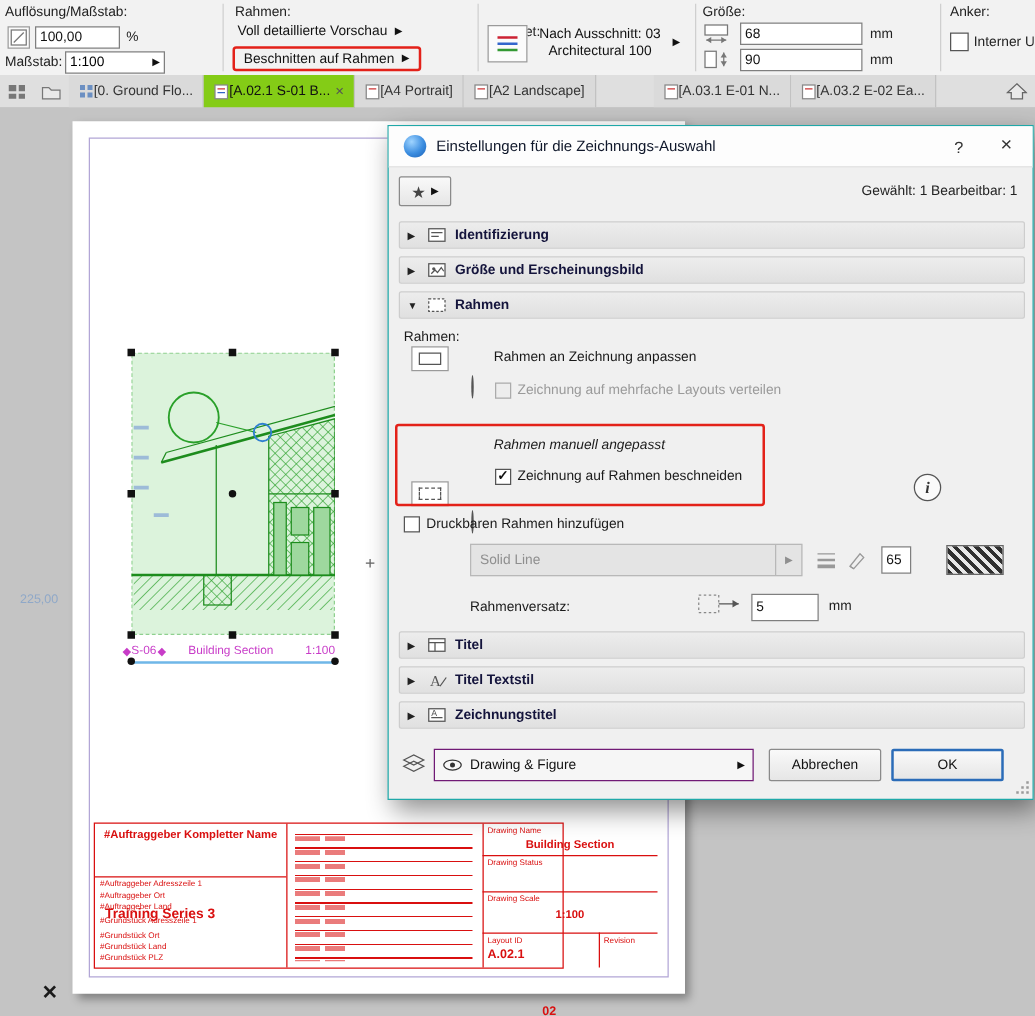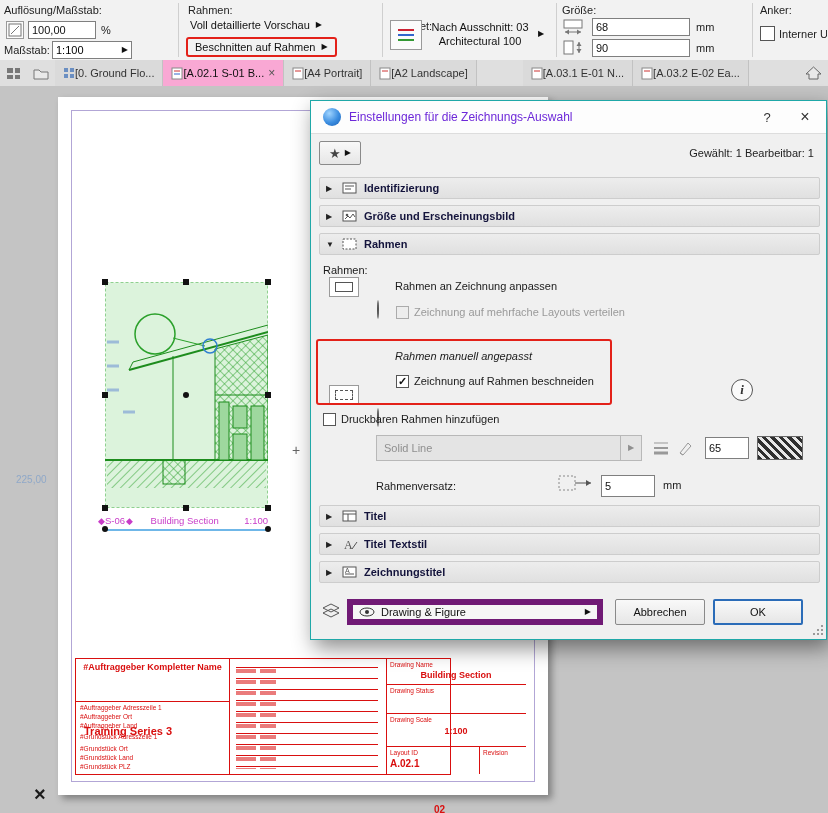--- a/index.html
+++ b/index.html
@@ -11,21 +11,21 @@
   .field{box-sizing:border-box;background:#fff;border:1px solid #7f7f7f;font-size:11px;color:#111;padding:0 3px;height:18px;font-family:"Liberation Sans",sans-serif;}
   .combo{box-sizing:border-box;background:#fff;border:1px solid #7f7f7f;font-size:11px;height:18px;display:flex;align-items:center;justify-content:space-between;padding:0 3px;}
   .caret{font-size:8px;color:#111;line-height:1;}
   .vdiv{top:3px;height:54px;width:1px;background:#cfcfcf;}
   .flatdrop{display:flex;align-items:center;gap:6px;font-size:11px;color:#111;white-space:nowrap;}
   .redline{border:2px solid #e32119;border-radius:3px;}
   .iconbtn{box-sizing:border-box;border:1px solid #9a9a9a;background:#fbfbfb;display:flex;align-items:center;justify-content:center;}
   
   #tabbar{left:0;top:60px;width:828px;height:26px;background:#dfdfdf;border-bottom:1px solid #b5b5b5;display:flex;align-items:stretch;}
   .tab{display:flex;align-items:center;gap:0;padding:0 8px;border-right:1px solid #c2c2c2;font-size:11px;color:#333;background:#dadada;white-space:nowrap;}
-  .tab.active{background:#f9a8d4;color:#111;}
+  .tab.active{background:#84cc16;color:#111;}
   .tabicon{flex:0 0 auto;}
   .tabclose{font-size:12px;color:#555;margin-left:4px;}
   .tabtool{display:flex;align-items:center;justify-content:center;padding:0 6px;}
   .tabspacer{width:46px;}
   
   #canvas{left:0;top:86px;width:828px;height:727px;background:#c4c4c4;overflow:hidden;}
   #page{left:58px;top:11px;width:490px;height:698px;background:#fff;box-shadow:4px 4px 7px rgba(0,0,0,.35);}
   #marginrect{inset:13px;border:1px solid #b2a6d6;pointer-events:none;}
   .handle{width:6px;height:6px;background:#111;}
   .dot{width:6px;height:6px;background:#111;border-radius:50%;}
@@ -40,21 +40,21 @@
   .tb-vline{width:1px;background:#d90f0f;top:0;bottom:0;}
   .tb-hline{height:1px;background:#d90f0f;}
   .tb-tiny{font-size:6.5px;line-height:1.35;white-space:nowrap;}
   .tb-val{font-weight:bold;font-size:9px;}
   .tb-name{font-weight:bold;font-size:9px;text-align:center;line-height:1.3;}
   .revlines{background:repeating-linear-gradient(to bottom,#d90f0f 0 1px,transparent 1px 11px);}
   .revbars{background:repeating-linear-gradient(to bottom,rgba(217,15,15,.55) 0 4px,transparent 4px 11px);}
   
   #dialog{left:310px;top:100px;width:517px;height:540px;background:#f0f0f0;border:1px solid #1fa8a8;box-shadow:4px 8px 20px rgba(0,0,0,.45);box-sizing:border-box;}
   #dlg-titlebar{left:0;top:0;right:0;height:32px;background:#fdfdfd;border-bottom:1px solid #ddd;}
-  #dlg-title{left:38px;top:9px;font-size:12px;color:#6d28d9;white-space:nowrap;}
+  #dlg-title{left:38px;top:9px;font-size:12px;color:#0f172a;white-space:nowrap;}
   .dlg-sysbtn{top:6px;width:22px;height:20px;display:flex;align-items:center;justify-content:center;color:#333;}
   #globe{left:12px;top:7px;width:18px;height:18px;border-radius:50%;background:radial-gradient(circle at 35% 30%,#9fd4ff,#3b8de0 55%,#1a5fb4);}
   .secbar{left:8px;width:501px;height:22px;background:linear-gradient(#ededed,#e0e0e0);border:1px solid #cdcdcd;border-radius:2px;display:flex;align-items:center;gap:6px;padding:0 6px;box-sizing:border-box;}
   .seccaret{font-size:8px;color:#222;width:10px;}
   .seclabel{font-size:11px;font-weight:bold;color:#14143c;}
   .dlg-label{font-size:11px;color:#1a1a1a;white-space:nowrap;}
   .dlg-label.dis{color:#9a9a9a;}
   .radio{width:13px;height:13px;border:1px solid #555;border-radius:50%;background:#fff;position:relative;box-sizing:border-box;}
   .radio.on::after{content:"";position:absolute;inset:2px;border-radius:50%;background:#222;}
   .cb{width:13px;height:13px;border:1px solid #555;background:#fff;box-sizing:border-box;display:flex;align-items:center;justify-content:center;font-size:11px;font-weight:bold;color:#111;line-height:1;}
@@ -63,21 +63,21 @@
   .iconbox::after{content:"";position:absolute;inset:4px 5px;border:1px solid #555;}
   .iconbox.dash::after{border-style:dashed;}
   #dlg-redbox{border:2px solid #e32119;border-radius:3px;pointer-events:none;}
   .dis-combo{box-sizing:border-box;background:#e4e4e4;border:1px solid #b8b8b8;color:#8f8f8f;font-size:11px;display:flex;align-items:center;}
   .dis-combo .txt{flex:1;padding:0 7px;}
   .dis-combo .arr{width:20px;align-self:stretch;border-left:1px solid #b8b8b8;display:flex;align-items:center;justify-content:center;color:#8f8f8f;}
   #infobtn{width:20px;height:20px;border:1.5px solid #555;border-radius:50%;display:flex;align-items:center;justify-content:center;font-family:"Liberation Serif",serif;font-weight:bold;font-style:italic;font-size:13px;color:#333;background:#fafafa;}
   .swatch{background:repeating-linear-gradient(45deg,#2f2f2f 0 3px,#e8e8e8 3px 6px);border:1px solid #666;box-sizing:border-box;}
   .btn{box-sizing:border-box;border:1px solid #8a8a8a;background:linear-gradient(#f9f9f9,#e6e6e6);border-radius:2px;font-size:11px;color:#111;display:flex;align-items:center;justify-content:center;font-family:"Liberation Sans",sans-serif;}
   .btn.ok{border:2px solid #2b6cb8;}
-  .eyecombo{box-sizing:border-box;border:6px solid #701a75;background:#f6f6f6;display:flex;align-items:center;gap:6px;font-size:11px;color:#111;padding:0 6px;}
+  .eyecombo{box-sizing:border-box;border:1px solid #701a75;background:#f6f6f6;display:flex;align-items:center;gap:6px;font-size:11px;color:#111;padding:0 6px;}
   .eyecombo .arr{margin-left:auto;}
   #grip{right:3px;bottom:3px;width:11px;height:11px;}
   #grip i{position:absolute;width:2px;height:2px;background:#9a9a9a;box-shadow:0 0 #9a9a9a,-4px 4px #9a9a9a,0 4px #9a9a9a,-8px 8px #9a9a9a,-4px 8px #9a9a9a,0 8px #9a9a9a;right:0;top:0;}
 </style>
 </head>
 <body>
 
 <div id="root">
 
   <div id="toolbar" class="a">
@@ -405,21 +405,21 @@
           <line x1="3" y1="9" x2="17" y2="9" stroke="#999" stroke-width="2"></line>
           <line x1="3" y1="14" x2="17" y2="14" stroke="#999" stroke-width="3"></line>
         </svg>
     </span>
     <span class="a" style="left:364px;top:338px;">
       <svg width="20" height="18">
           <path d="M5 14 L13 4 L16 7 L8 16 Z" fill="none" stroke="#999"></path>
           <line x1="5" y1="14" x2="8" y2="16" stroke="#999"></line>
         </svg>
     </span>
-    <input class="a field" style="left: 394px; top: 336px; width: 44px; height: 22px;" value="65">
+    <input class="a field" style="left: 394px; top: 336px; width: 24px; height: 22px;" value="65">
     <div class="a swatch" style="left:446px;top:335px;width:46px;height:24px;"></div>
 
     <span class="a dlg-label" style="left:65px;top:379px;">Rahmenversatz:</span>
     <span class="a" style="left:246px;top:372px;">
       <svg width="38" height="20">
           <rect x="2" y="3" width="16" height="14" fill="none" stroke="#888" stroke-dasharray="2 2"></rect>
           <line x1="18" y1="10" x2="34" y2="10" stroke="#555"></line>
           <path d="M34 10 l-5 -3 v6 z" fill="#555"></path>
         </svg>
     </span>

